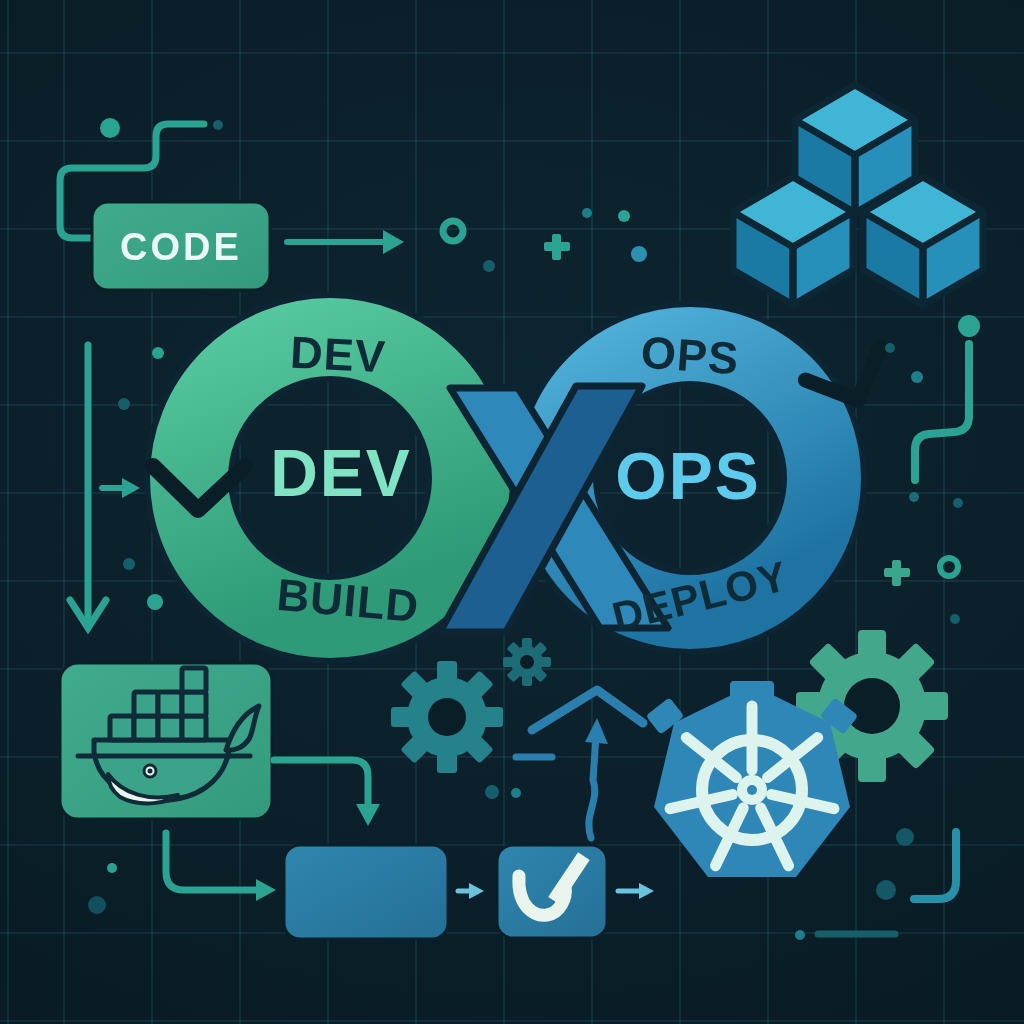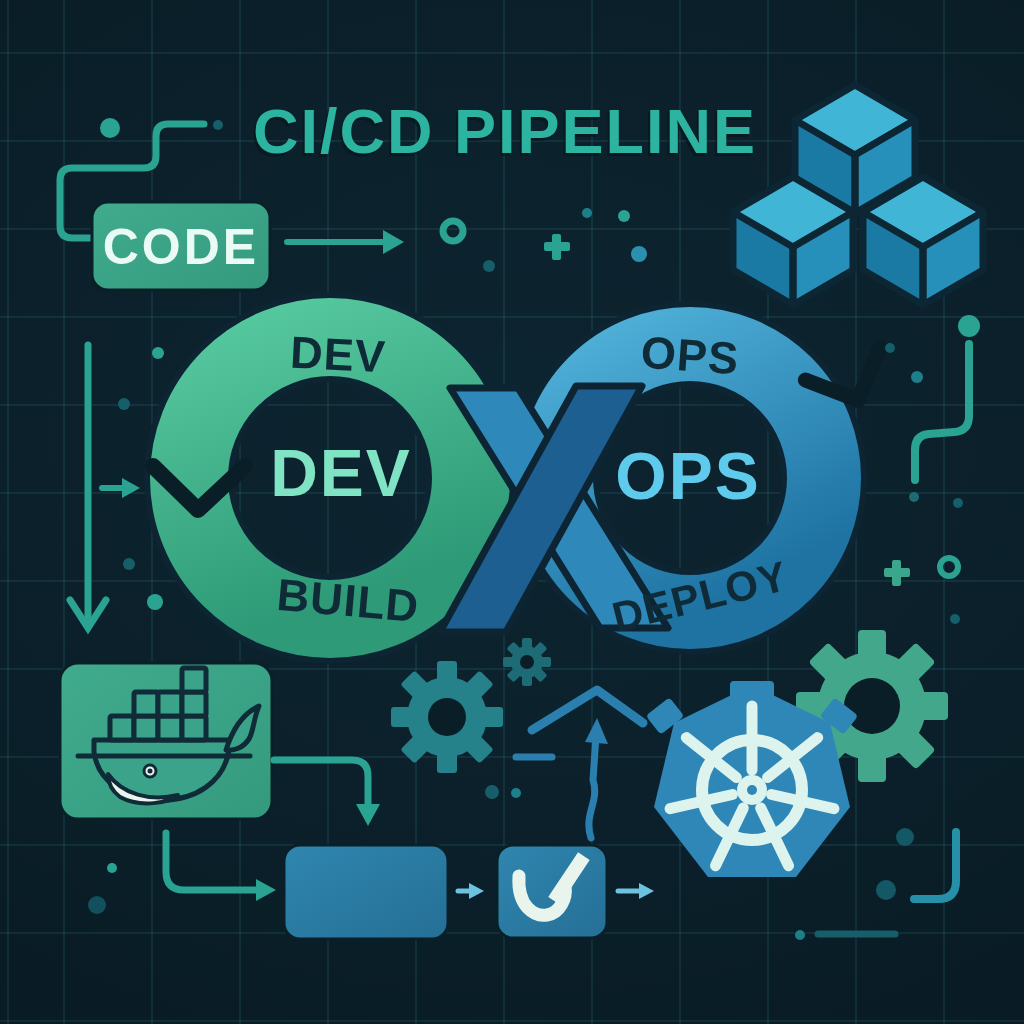--- a/index.html
+++ b/index.html
@@ -14,21 +14,21 @@
       repeating-linear-gradient(to right, rgba(86,190,201,0.10) 0 2px, transparent 2px 88px),
       repeating-linear-gradient(to bottom, rgba(86,190,201,0.10) 0 2px, transparent 2px 88px);
     background-position:63px 52px;
   }
   svg{position:absolute;left:0;top:0;}
   .label{position:absolute;transform:translate(-50%,-50%);white-space:nowrap;font-weight:800;}
   #title{
     left:505px;top:131px;font-size:63px;font-weight:800;letter-spacing:2px;
     color:#2db4a0;text-shadow:-2px 3px 0 rgba(5,20,26,0.55);
   }
-  .node-label{color:#eafaf4;letter-spacing:3px;font-size:50px;font-weight:800;}
+  .node-label{color:#eafaf4;letter-spacing:3px;font-size:38px;font-weight:800;}
   .arc-label{color:#0e2b37;font-size:45px;letter-spacing:1px;}
   #dev-center{font-size:66px;color:#7fe3c4;letter-spacing:2px;}
   #ops-center{font-size:66px;color:#5fcbec;letter-spacing:2px;}
 </style>
 </head>
 <body>
 
 <div id="canvas">
   <div id="grid"></div>
 
@@ -320,21 +320,20 @@
       <path d="M 914,899 H 938 Q 956,899 956,881 V 832"></path>
     </g>
     <g>
       <circle cx="905" cy="837" r="9" fill="#145866"></circle>
       <circle cx="886" cy="890" r="10" fill="#145866"></circle>
       <line x1="818" y1="934" x2="895" y2="934" stroke="#155e6a" stroke-width="7" stroke-linecap="round"></line>
       <circle cx="800" cy="935" r="5" fill="#1d7f8a"></circle>
     </g>
   </svg>
 
-  <div class="label" id="title">CI/CD PIPELINE</div>
   <div class="label node-label" style="left:181px;top:247px;">CODE</div>
   <div class="label arc-label" style="left:338px;top:355px;transform:translate(-50%,-50%) rotate(3deg);">DEV</div>
   <div class="label" id="dev-center" style="left:341px;top:473px;font-weight:800;">DEV</div>
   <div class="label arc-label" style="left:348px;top:601px;transform:translate(-50%,-50%) rotate(5deg);">BUILD</div>
   <div class="label arc-label" style="left:690px;top:356px;transform:translate(-50%,-50%) rotate(4deg);">OPS</div>
   <div class="label" id="ops-center" style="left:688px;top:476px;font-weight:800;">OPS</div>
   <div class="label arc-label" style="left:700px;top:597px;font-size:42px;transform:translate(-50%,-50%) rotate(-14deg);">DEPLOY</div>
 </div>
 
 </body></html>

